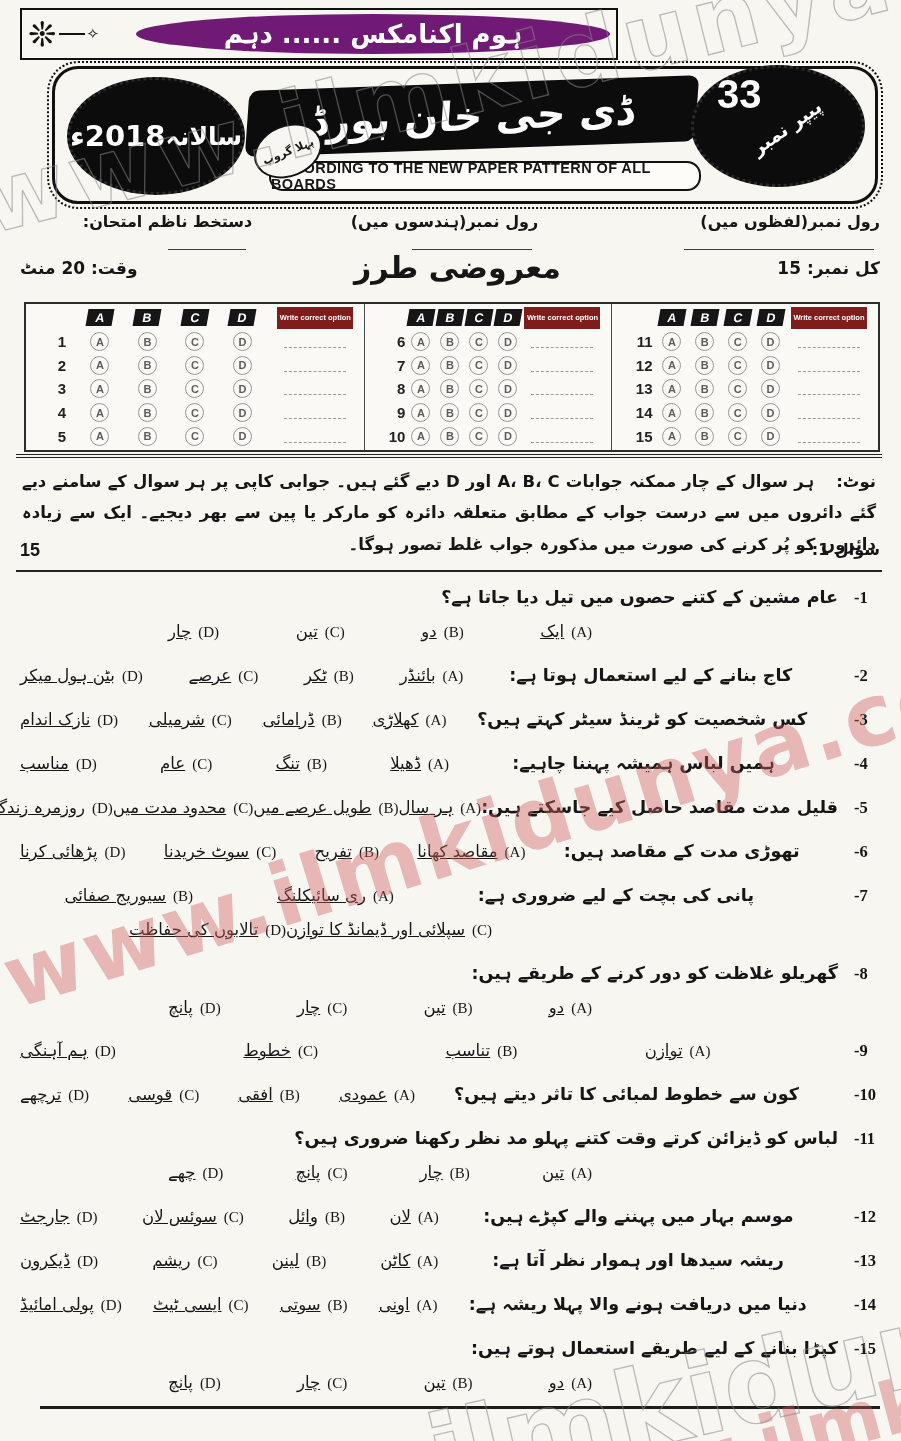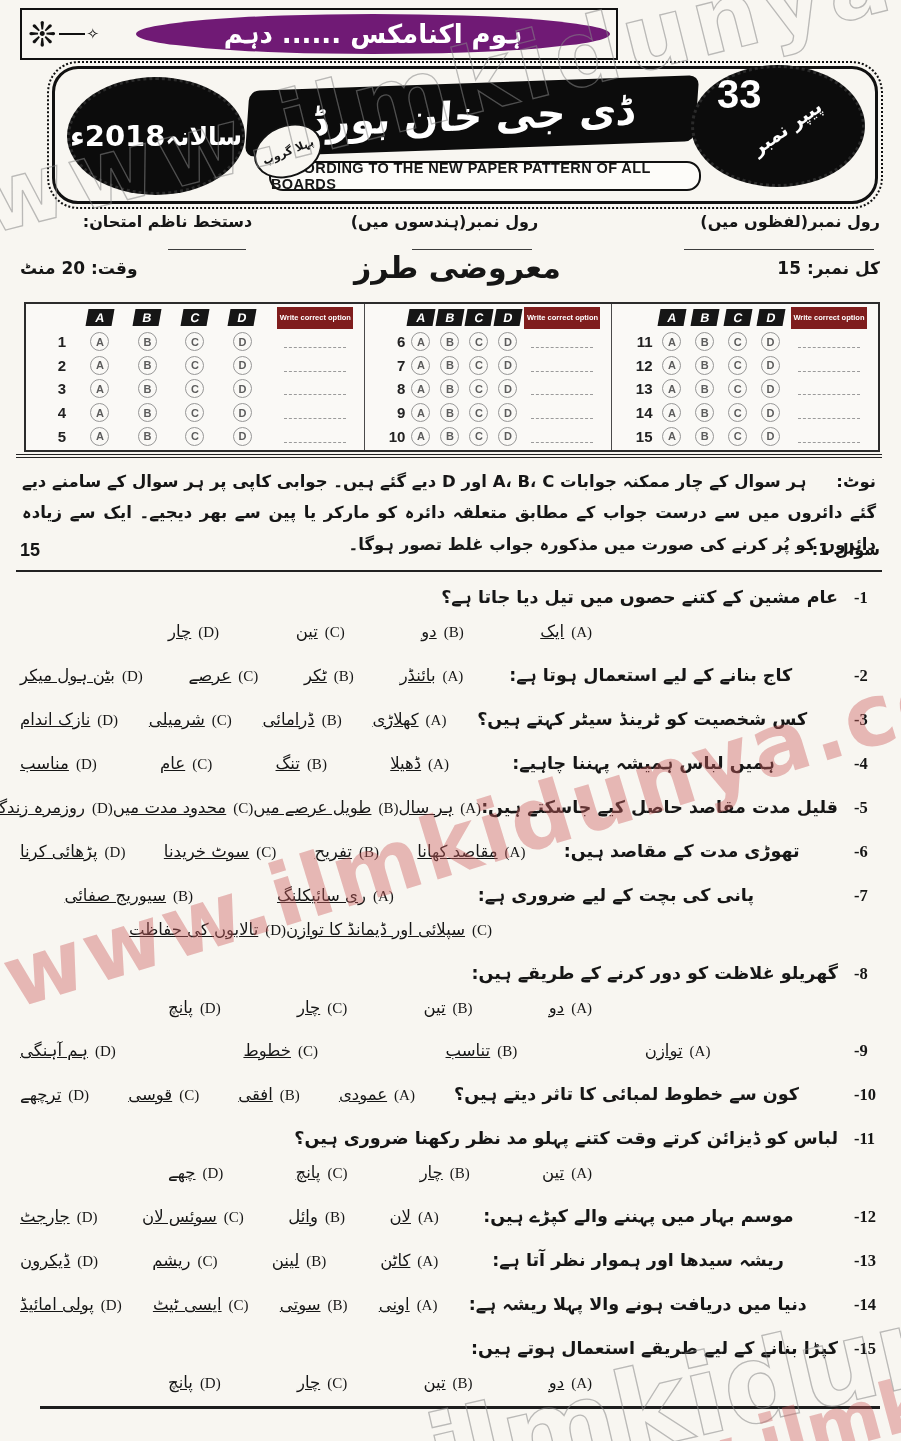--- a/index.html
+++ b/index.html
@@ -66,21 +66,21 @@
   .wbox{background:#7f1d1d;color:#fff;width:76px;min-height:22px;font-size:7.5px;font-weight:700;text-align:center;
         line-height:1.2;display:flex;align-items:center;justify-content:center;font-family:"Liberation Sans",sans-serif;}
   .bub{width:19px;height:19px;border:1.6px solid #979797;border-radius:50%;color:#5c5c5c;font-size:11px;
        font-weight:700;display:flex;align-items:center;justify-content:center;box-sizing:border-box;
        font-family:"Liberation Sans",sans-serif;}
   .dash{width:62px;border-bottom:1.4px dashed #9b9b9b;height:12px;}
   
   .note{position:absolute;left:16px;top:454px;width:866px;border-top:4px double #222;border-bottom:2px solid #222;
         padding:8px 6px 10px;direction:rtl;font-size:16.5px;font-weight:700;line-height:1.9;text-align:justify;
         box-sizing:border-box;}
-  .note-label{font-weight:700;margin-left:24px;}
+  .note-label{font-weight:700;margin-left:16px;}
   
   .qsec{position:absolute;left:20px;top:540px;width:860px;display:flex;justify-content:space-between;direction:rtl;}
   .qsec-title{font-size:16px;font-weight:700;text-align:right;}
   .qsec-marks{font-size:18px;font-weight:700;font-family:"Liberation Sans",sans-serif;direction:ltr;}
   
   #questions{position:absolute;left:20px;top:582px;width:860px;direction:rtl;}
   .q{margin-bottom:13px;}
   .q-line{display:flex;align-items:baseline;line-height:30px;}
   .q-line.spread{justify-content:space-between;}
   .q-line.gapline{gap:84px;}

